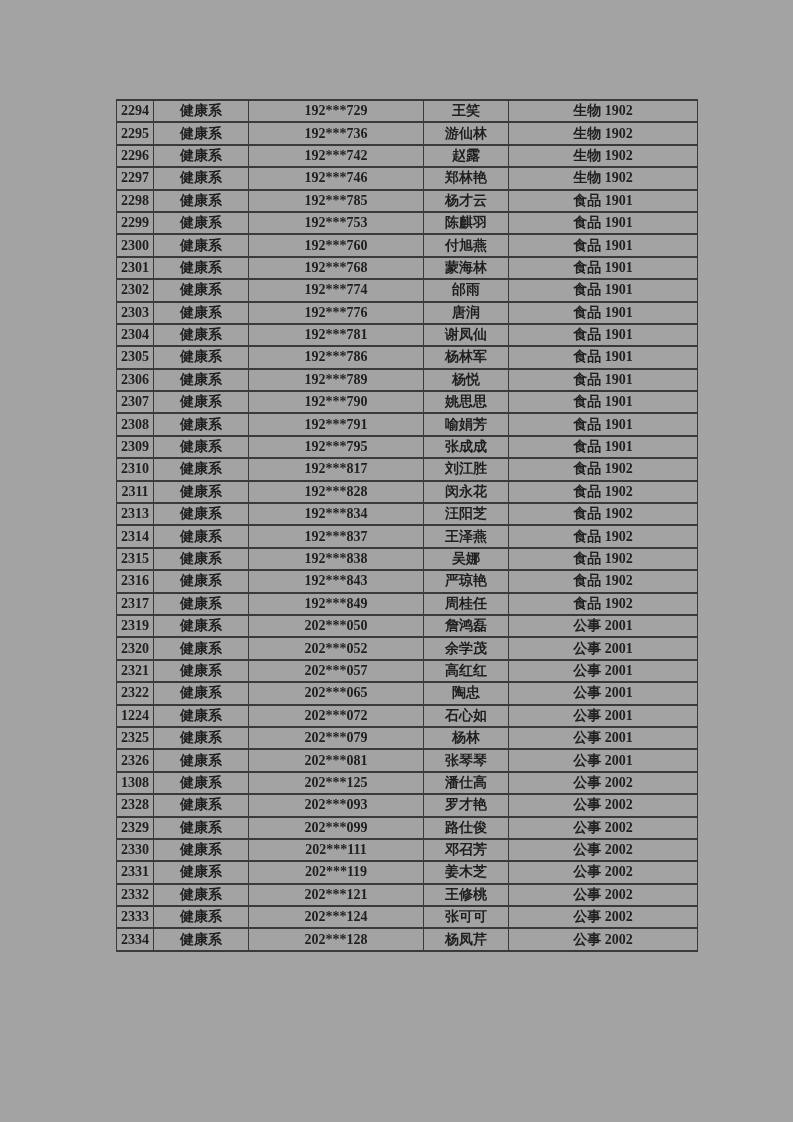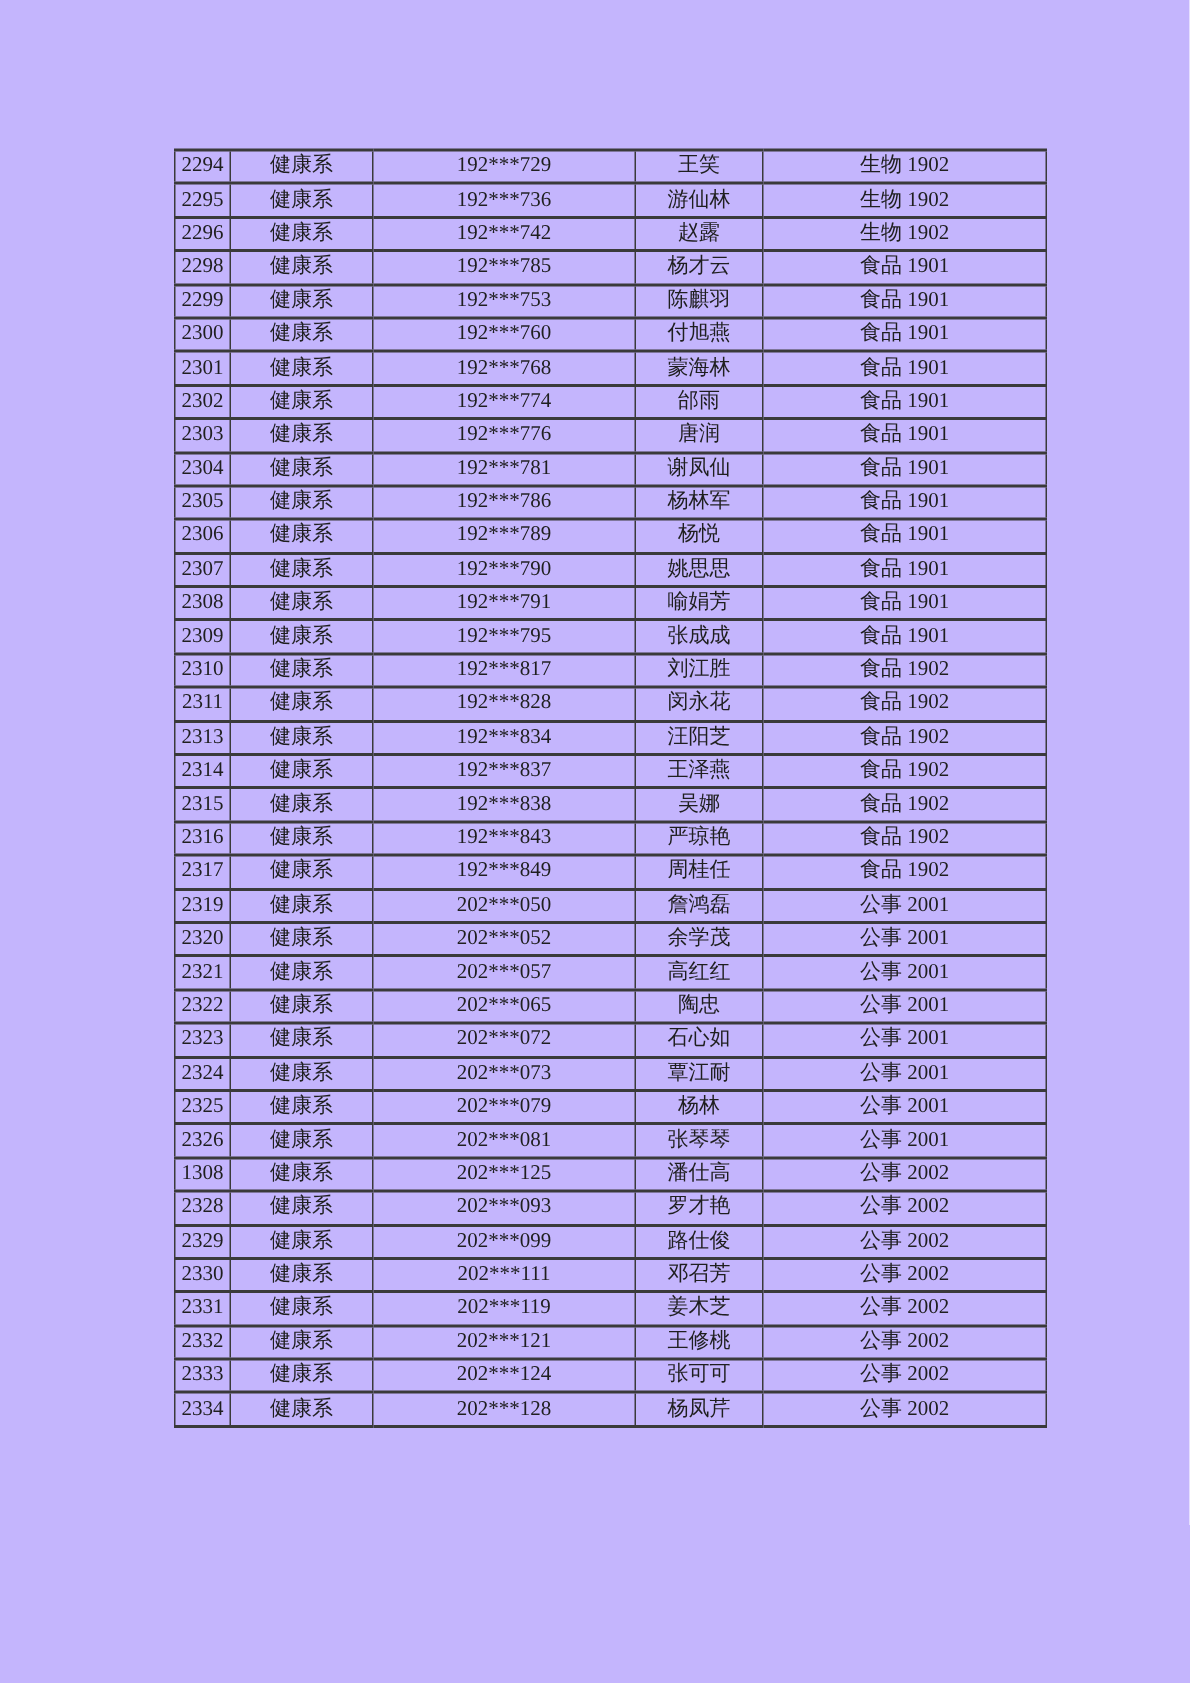--- a/index.html
+++ b/index.html
@@ -4,24 +4,25 @@
 <style>
   html, body {
     margin: 0;
     padding: 0;
     background: #ffffff;
   }
   .page {
     position: relative;
     width: 793px;
     height: 1122px;
-    background: #c4b5fd;
+    background: #a3a3a3;
     overflow: hidden;
     font-family: "Liberation Serif", "DejaVu Serif", serif;
     color: #1f1f1f;
+    font-weight: bold;
   }
   table.roster {
     position: absolute;
     left: 116px;
     top: 99px;
     width: 581px;
     border-collapse: collapse;
     table-layout: fixed;
   }
   table.roster td {
@@ -72,20 +73,27 @@
           <td>生物 1902</td>
         </tr>
         <tr>
           <td>2296</td>
           <td>健康系</td>
           <td>192***742</td>
           <td>赵露</td>
           <td>生物 1902</td>
         </tr>
         <tr>
+          <td>2297</td>
+          <td>健康系</td>
+          <td>192***746</td>
+          <td>郑林艳</td>
+          <td>生物 1902</td>
+        </tr>
+        <tr>
           <td>2298</td>
           <td>健康系</td>
           <td>192***785</td>
           <td>杨才云</td>
           <td>食品 1901</td>
         </tr>
         <tr>
           <td>2299</td>
           <td>健康系</td>
           <td>192***753</td>
@@ -233,31 +241,24 @@
           <td>公事 2001</td>
         </tr>
         <tr>
           <td>2322</td>
           <td>健康系</td>
           <td>202***065</td>
           <td>陶忠</td>
           <td>公事 2001</td>
         </tr>
         <tr>
-          <td>2323</td>
+          <td>1224</td>
           <td>健康系</td>
           <td>202***072</td>
           <td>石心如</td>
-          <td>公事 2001</td>
-        </tr>
-        <tr>
-          <td>2324</td>
-          <td>健康系</td>
-          <td>202***073</td>
-          <td>覃江耐</td>
           <td>公事 2001</td>
         </tr>
         <tr>
           <td>2325</td>
           <td>健康系</td>
           <td>202***079</td>
           <td>杨林</td>
           <td>公事 2001</td>
         </tr>
         <tr>

